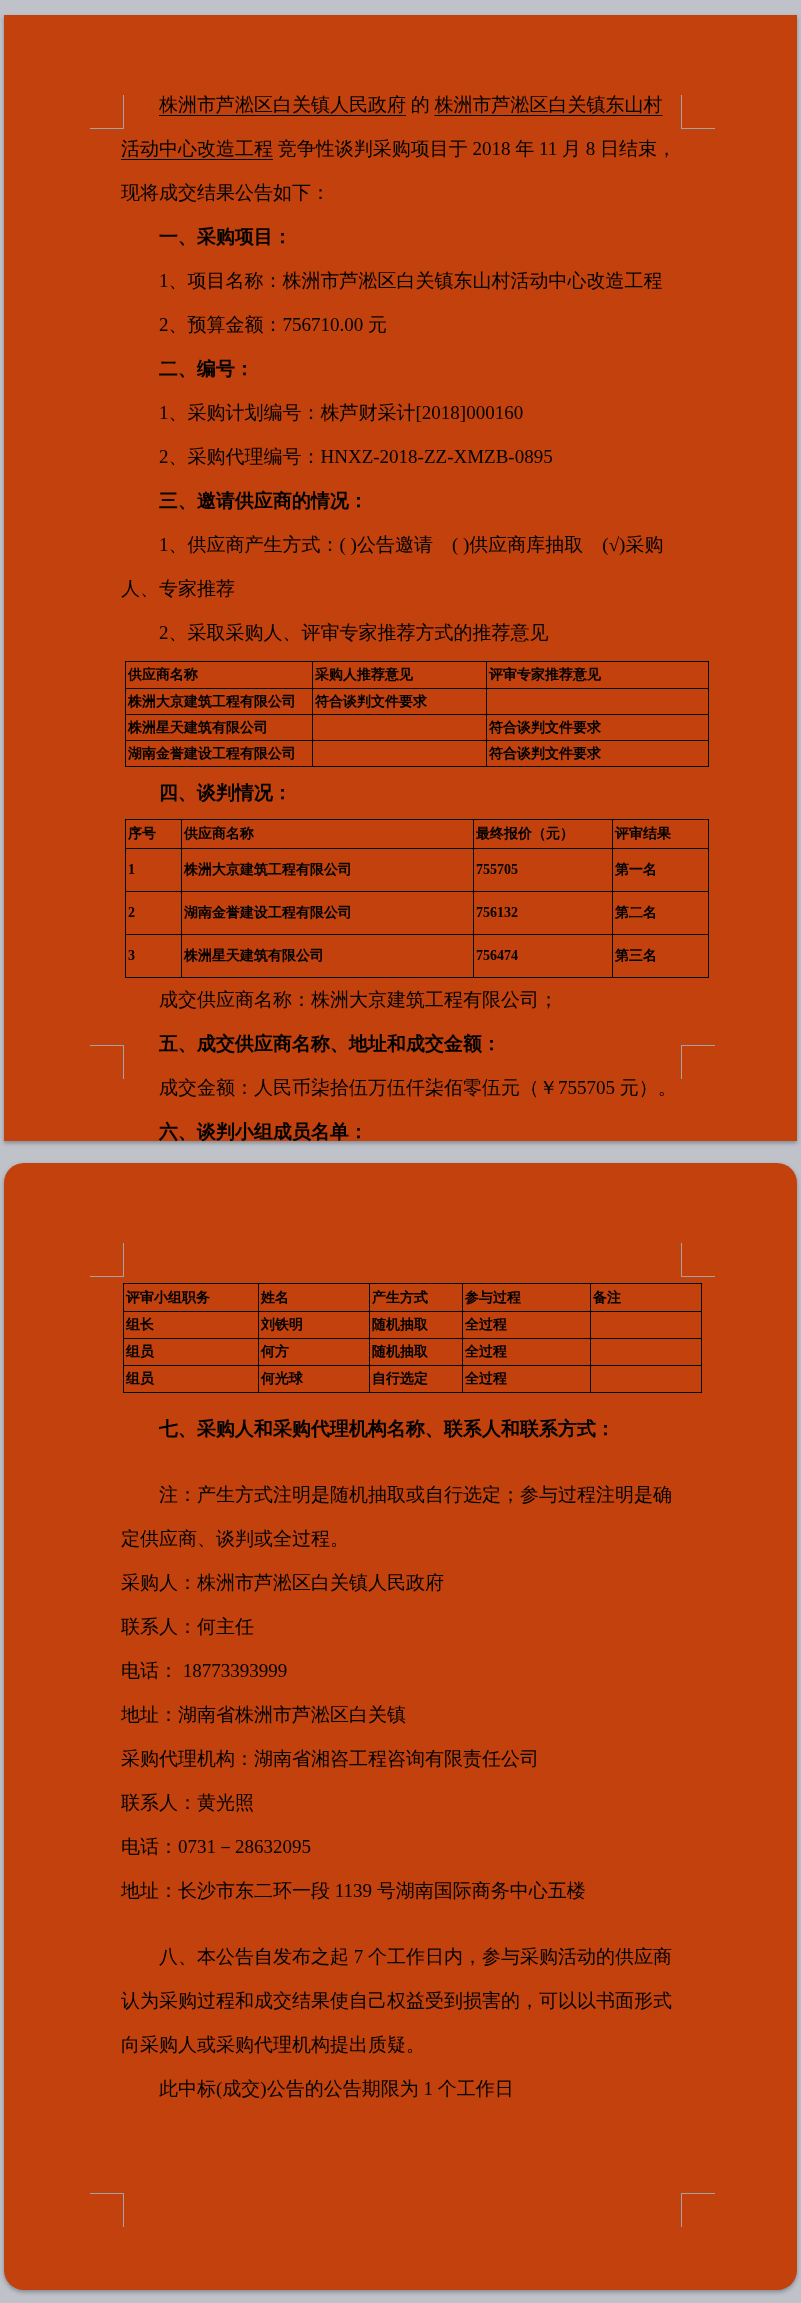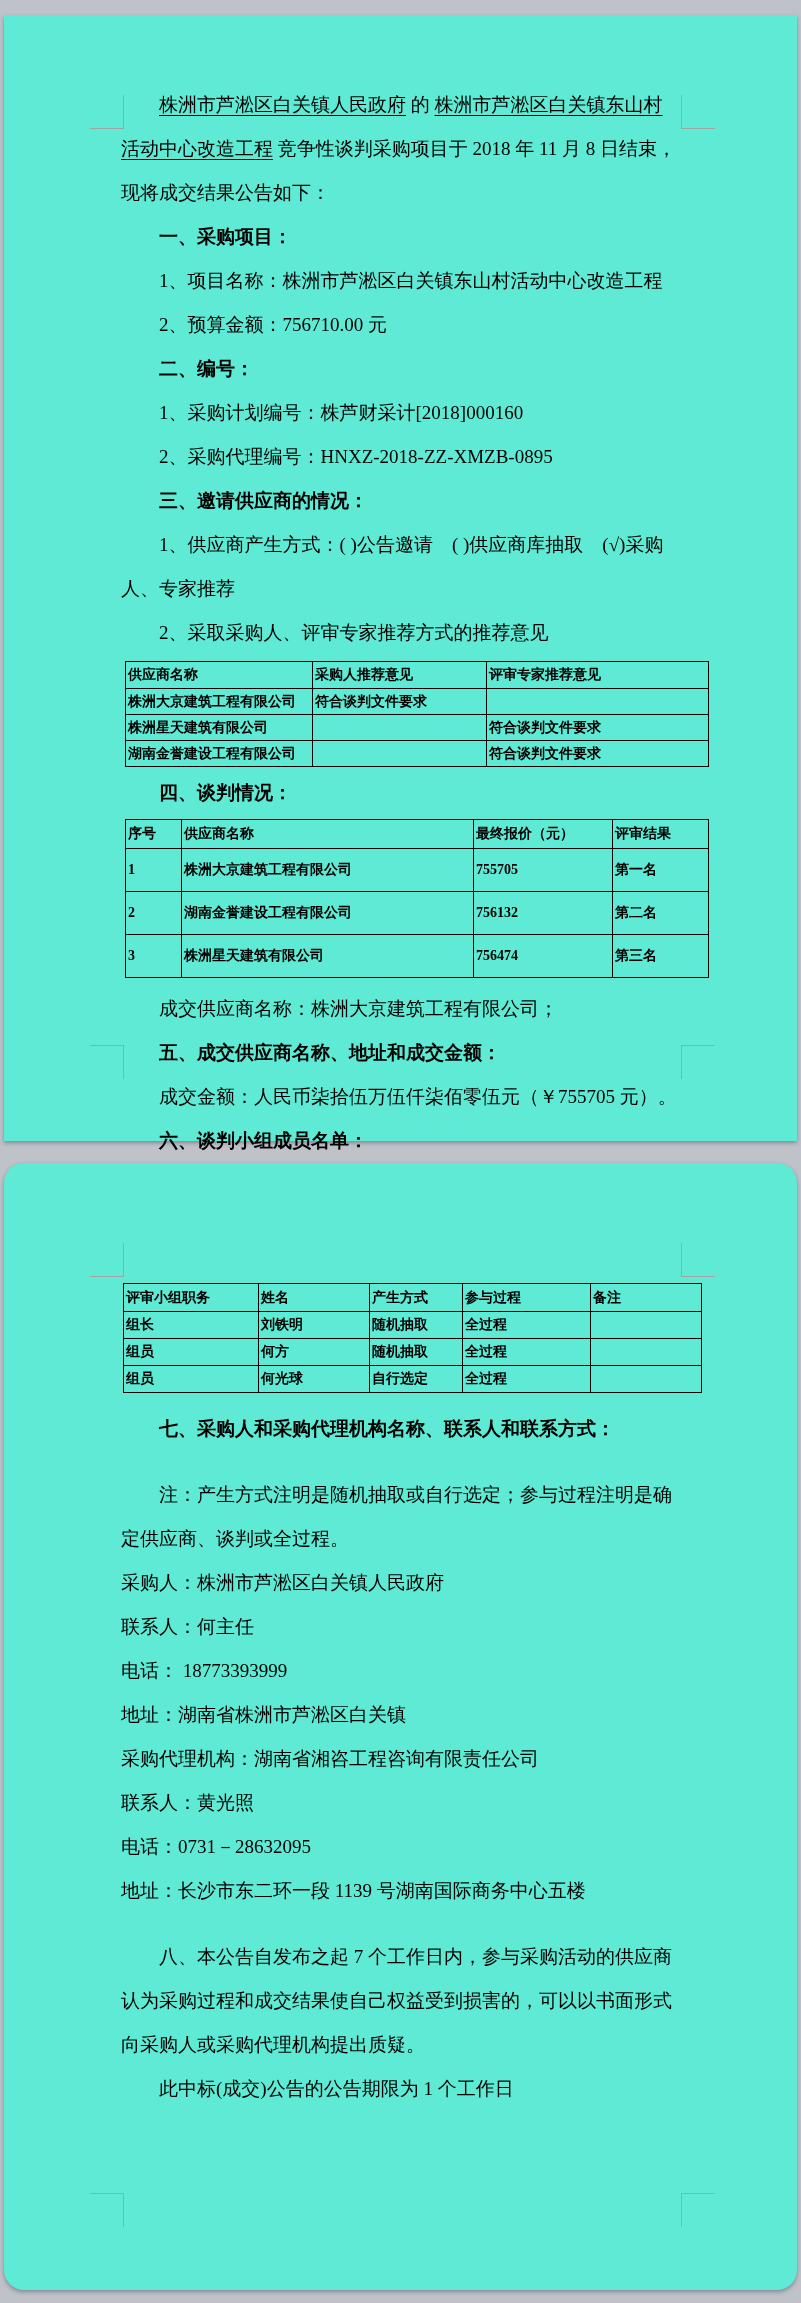--- a/index.html
+++ b/index.html
@@ -4,39 +4,39 @@
 <style>
   html,body { margin:0; padding:0; }
   body {
     width:801px; height:2303px;
     background:#bfc2c9;
     position:relative;
     font-family:"Liberation Serif","DejaVu Serif",serif;
     color:#000;
   }
   .page {
-    position:absolute; left:4px; width:793px; background:#5eead4;
+    position:absolute; left:4px; width:793px; background:#c2410c;
     box-shadow:0 2px 4px rgba(60,64,75,.45);
   }
   #page1 { top:15px;   height:1126px; }
   #page2 { top:1163px; height:1127px;border-radius:20px; }
   .content { position:absolute; left:117px; width:560px; top:0; }
   #page1 .content { padding-top:68px; }
   #page2 .content { padding-top:120px; }
   .p  { font-size:19px; line-height:44px; margin:0; }
   .indent { text-indent:2em; }
   .hd { font-weight:bold; }
   .u  { text-decoration:underline; text-underline-offset:4px; }
   table { border-collapse:collapse; table-layout:fixed; margin-left:4px; }
   td, th { border:1px solid #000; text-align:left; vertical-align:middle;
            font-size:14px; font-weight:bold; padding:0 2px; overflow:hidden; }
   .tbl1 { width:568px; margin-top:6px; margin-bottom:4px; }
   .tbl1 th { height:26px; } .tbl1 td { height:25px; }
   .tbl1 .c0{width:182px}.tbl1 .c1{width:169px}.tbl1 .c2{width:217px}
-  .tbl2 { width:563px; margin-top:4px; margin-bottom:9px; }
+  .tbl2 { width:563px; margin-top:4px; margin-bottom:0; }
   .tbl2 th { height:28px; } .tbl2 td { height:42px; }
   .tbl2 .c0{width:51px}.tbl2 .c1{width:287px}.tbl2 .c2{width:134px}.tbl2 .c3{width:91px}
   .tbl3 { width:553px; margin-left:2px; }
   .tbl3 th { height:27px; } .tbl3 td { height:26px; }
   .tbl3 .c0{width:130px}.tbl3 .c1{width:106px}.tbl3 .c2{width:88px}.tbl3 .c3{width:123px}.tbl3 .c4{width:106px}
   .note { margin-top:22px; }
   .sec7 { margin-top:14px; }
   .sec8 { margin-top:22px; }
   
   .mark { position:absolute; width:33px; height:33px; }

